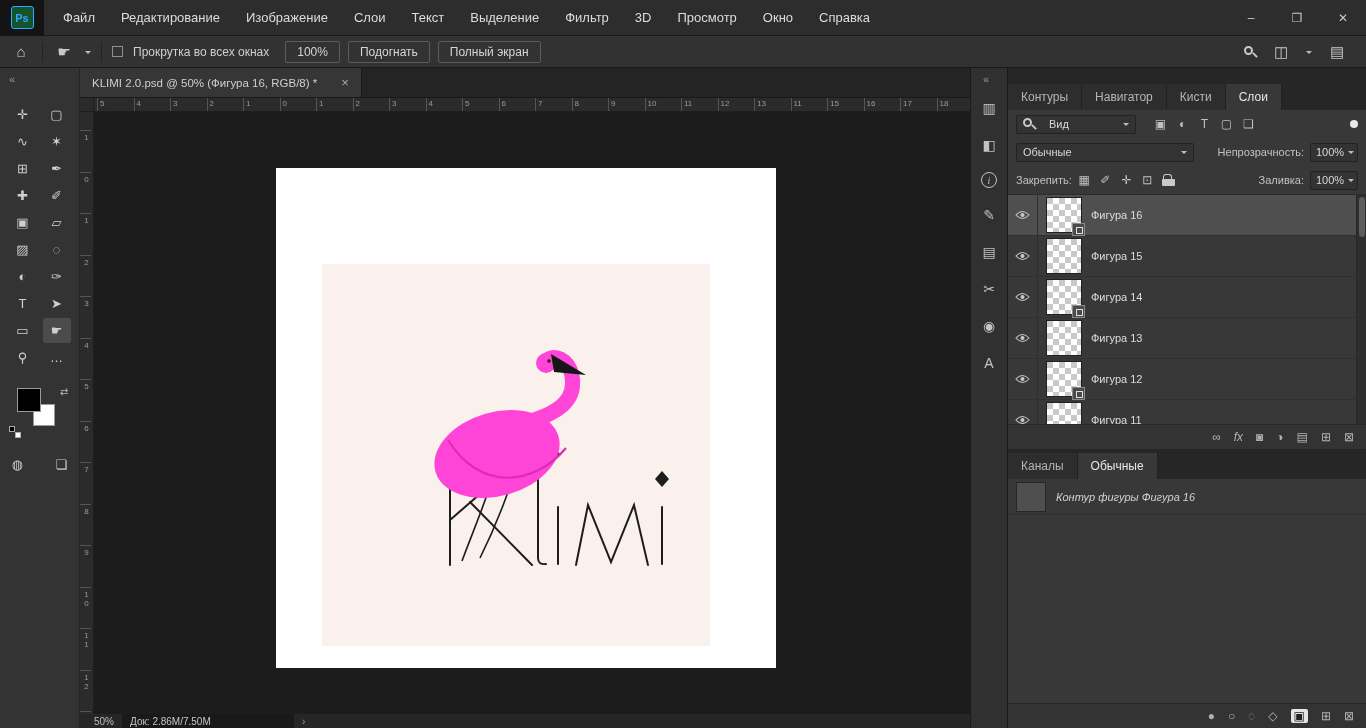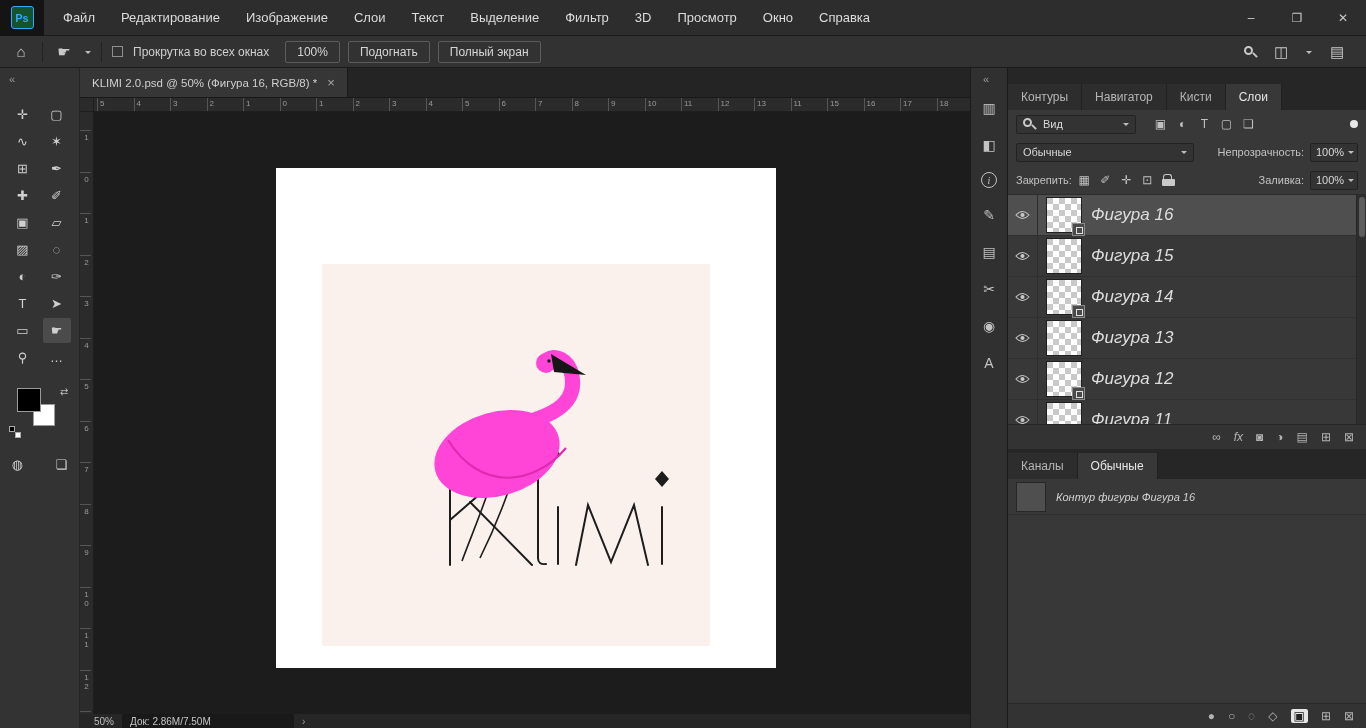--- a/index.html
+++ b/index.html
@@ -39,21 +39,21 @@
   .bg-swatch { position:absolute; left:24px; top:18px; width:22px; height:22px; background:#fff; border:1px solid #9a9a9a; }
   .swap-icon { position:absolute; right:2px; top:0; font-size:10px; color:#bdbdbd; }
   .default-swatches { position:absolute; left:0; bottom:0; width:12px; height:12px; }
   .default-swatches i { position:absolute; left:0; top:0; width:6px; height:6px; background:#000; border:1px solid #aaa; }
   .default-swatches b { position:absolute; right:0; bottom:0; width:6px; height:6px; background:#fff; border:1px solid #aaa; }
   .tools-bottom { display:flex; justify-content:center; gap:16px; margin-top:14px; font-size:13px; color:#c0c0c0; }
 
   
   .canvas-region { position:absolute; left:80px; top:68px; width:890px; bottom:0; background:#1c1c1c; }
   .tabbar { height:30px; background:#242424; border-bottom:1px solid #191919; display:flex; }
-  .doc-tab { background:#363636; color:#cfcfcf; font-size:11.5px; display:flex; align-items:center; gap:10px; padding:0 12px; border-right:1px solid #1a1a1a; }
+  .doc-tab { background:#363636; color:#cfcfcf; font-size:11.5px; display:flex; align-items:center; gap:24px; padding:0 12px; border-right:1px solid #1a1a1a; }
   .tab-close { color:#a8a8a8; font-size:13px; }
   .hruler { position:absolute; left:0; top:30px; width:890px; height:14px; background:#2b2b2b; border-bottom:1px solid #1e1e1e; display:flex; overflow:hidden; }
   .ruler-corner { flex:0 0 14px; border-right:1px solid #1e1e1e; }
   .hr-spacer { flex:0 0 3px; }
   .hr-cell { flex:0 0 36.5px; border-left:1px solid #555; font-size:8px; color:#9a9a9a; padding:1px 0 0 2px; }
   .vruler { position:absolute; left:0; top:44px; width:14px; bottom:14px; background:#2b2b2b; border-right:1px solid #1e1e1e; overflow:hidden; }
   .vr-spacer { height:18px; }
   .vr-cell { height:37.5px; border-top:1px solid #555; font-size:8px; color:#9a9a9a; writing-mode:vertical-lr; text-orientation:upright; padding-top:2px; padding-left:2px; line-height:9px; }
   .pasteboard { position:absolute; left:14px; top:44px; right:0; bottom:14px; background:#1c1c1c; overflow:hidden; }
   .page { position:absolute; left:182px; top:56px; width:500px; height:500px; background:var(--page,#ffffff); }
@@ -71,42 +71,42 @@
   .strip-icon.circled { width:16px; height:16px; border:1px solid #c3c3c3; border-radius:50%; font-size:10px; font-style:italic; font-family:"Liberation Serif", serif; }
 
   
   .panels { position:absolute; left:1008px; top:68px; right:0; bottom:0; background:#262626; display:flex; flex-direction:column; }
   .panel-tabs { height:26px; display:flex; background:#262626; }
   .pgroup1 .panel-tabs { margin-top:16px; }
   .ptab { padding:0 13px; display:flex; align-items:center; font-size:12px; color:#b5b5b5; background:#2d2d2d; border-right:1px solid #202020; }
   .ptab.active { background:#383838; color:#e6e6e6; }
   .panel-body { background:#383838; }
   .ctl-row { display:flex; align-items:center; height:28px; padding:0 8px; gap:6px; font-size:11px; color:#c2c2c2; }
-  .select { background:#333333; border:1px solid #222; border-radius:2px; height:19px; display:flex; align-items:center; gap:8px; padding:0 6px; font-size:11px; color:#d8d8d8; }
+  .select { background:#333333; border:1px solid #222; border-radius:2px; height:19px; display:flex; align-items:center; gap:14px; padding:0 6px; font-size:11px; color:#d8d8d8; }
   .select .chev { margin-left:auto; }
   .select.search-sel { width:120px; }
   .select.blend-sel { width:178px; }
   .value-box { background:#333333; border:1px solid #222; border-radius:2px; height:19px; width:48px; display:flex; align-items:center; gap:4px; padding:0 5px; font-size:11px; color:#d8d8d8; }
   .filter-icons { display:flex; gap:9px; margin-left:12px; font-size:12px; color:#c0c0c0; }
   .filter-toggle { margin-left:auto; width:8px; height:8px; border-radius:50%; background:#e8e8e8; }
   .lock-icons { display:flex; gap:8px; font-size:12px; color:#c0c0c0; align-items:center; }
   .licon { display:inline-flex; align-items:center; justify-content:center; min-width:13px; height:14px; }
   .licon.padlock { position:relative; width:10px; height:7px; background:#c9c9c9; border-radius:1px; margin-top:5px; }
   .licon.padlock::before { content:""; position:absolute; top:-5px; left:1.5px; width:7px; height:5px; border:1.5px solid #c9c9c9; border-bottom:none; border-radius:3px 3px 0 0; }
   .ml-auto { margin-left:auto; }
 
   .layers-list { position:relative; height:230px; overflow:hidden; border-top:1px solid #2c2c2c; background:#383838; }
   .layer-row { height:41px; display:flex; align-items:center; border-bottom:1px solid #303030; background:#383838; }
   .layer-row.selected { background:#4f4f4f; }
   .eye-cell { width:30px; height:100%; display:flex; align-items:center; justify-content:center; border-right:1px solid #2e2e2e; }
   .thumb { position:relative; width:36px; height:36px; margin:0 9px 0 8px; border:1px solid #202020; background:repeating-conic-gradient(#ffffff 0% 25%, #c9c9c9 0% 50%) 0 0 / 12px 12px; }
   .badge { display:none; position:absolute; right:-4px; bottom:-4px; width:13px; height:13px; background:#4a4a4a; border:1px solid #8a8a8a; }
   .badge::after { content:""; position:absolute; left:3px; top:3px; width:5px; height:5px; border:1px solid #e0e0e0; }
   .badge.show { display:block; }
-  .layer-name { font-size:17px; color:#dddddd;font-style:italic; }
+  .layer-name { font-size:11px; color:#dddddd; }
   .list-scroll { position:absolute; right:0; top:0; bottom:0; width:10px; background:#2e2e2e; border-left:1px solid #272727; }
   .list-scroll i { position:absolute; top:2px; left:2px; width:6px; height:40px; background:#5d5d5d; border-radius:3px; }
 
   .panel-footer { height:25px; background:#333333; border-top:1px solid #272727; display:flex; justify-content:flex-end; align-items:center; gap:13px; padding:0 12px; font-size:12px; color:#b2b2b2; }
   .panel-gap { height:4px; background:#262626; }
   .path-row { height:36px; display:flex; align-items:center; gap:10px; padding-left:8px; background:#383838; border-bottom:1px solid #2f2f2f; }
   .path-thumb { width:30px; height:30px; background:#4f4f4f; border:1px solid #272727; }
   .path-name { font-size:11px; font-style:italic; color:#d2d2d2; }
   .paths-body { flex:1; background:#383838; }
   .picon.active { background:#e6e6e6; color:#222; border-radius:2px; padding:0 3px; }

